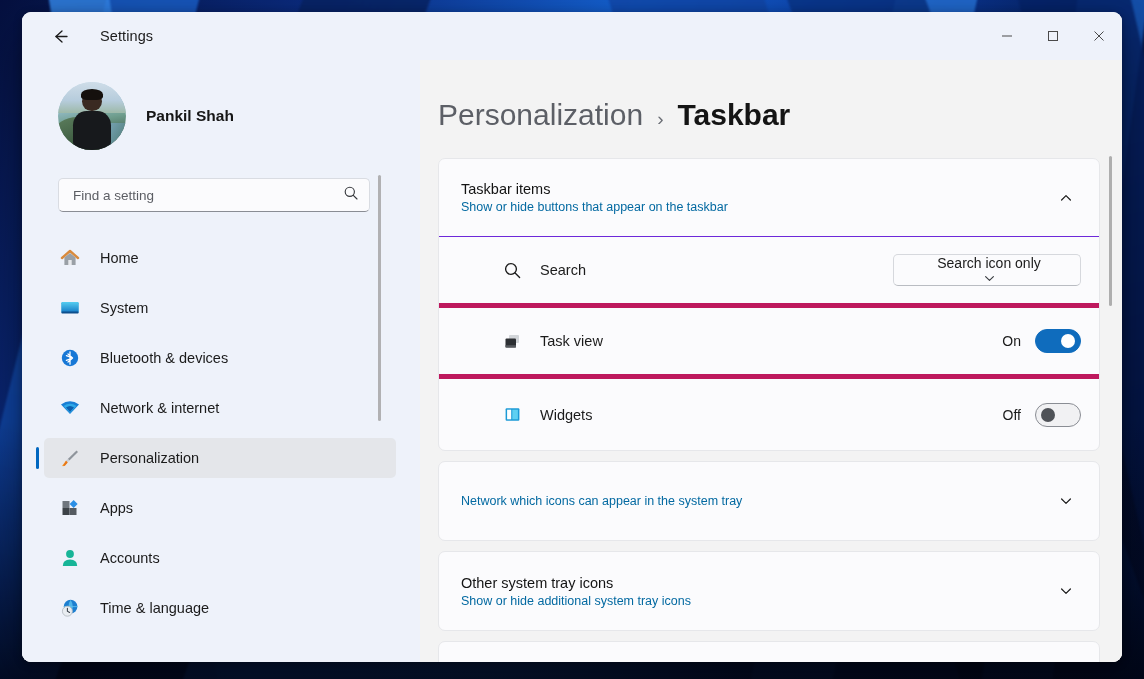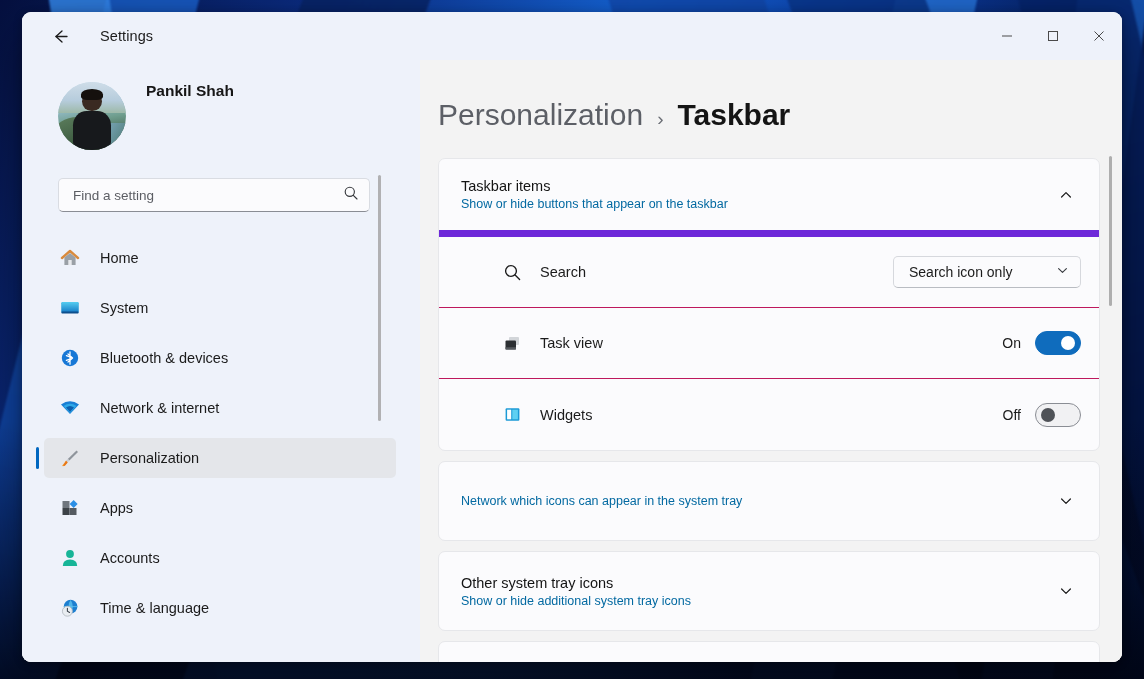--- a/index.html
+++ b/index.html
@@ -112,21 +112,21 @@
   #sidebar {
     width: 398px;
     flex: 0 0 398px;
     background: #eef2fa;
     position: relative;
     display: flex;
     flex-direction: column;
   }
   #account-block {
     display: flex;
-    align-items: flex-start;
+    align-items: center;
     padding: 22px 0 22px 36px;
   }
   #avatar {
     width: 68px; height: 68px;
     border-radius: 50%;
     overflow: hidden;
     flex: 0 0 68px;
     position: relative;
     background: linear-gradient(170deg, #cfe2ef 0%, #9fc4d8 30%, #6f9e8e 55%, #3f5f4c 80%, #24402f 100%);
   }
@@ -264,21 +264,21 @@
     margin-bottom: 10px;
     overflow: hidden;
   }
   .card-header {
     display: flex;
     align-items: center;
     padding: 18px 18px 18px 22px;
     cursor: pointer;
     min-height: 78px;
   }
-  .card-header.expanded { border-bottom: 7px solid #6d28d9; gap: 44px; }
+  .card-header.expanded { border-bottom: 1px solid #6d28d9; gap: 44px; }
   .ch-text { flex: 1 1 auto; }
   .ch-title {
     font-size: 14.5px;
     color: #141414;
     margin-bottom: 3px;
   }
   .ch-sub {
     font-size: 12.5px;
     color: #0369a1;
   }
@@ -286,21 +286,21 @@
     width: 30px; height: 30px;
     display: flex; align-items: center; justify-content: center;
     flex: 0 0 30px;
   }
 
   .setting-row {
     display: flex;
     align-items: center;
     height: 71px;
     padding: 0 18px 0 62px;
-    border-bottom: 1px solid #be185d;
+    border-bottom: 5px solid #be185d;
   }
   .setting-row:last-child { border-bottom: 0; }
   .row-icon {
     width: 22px; height: 22px;
     flex: 0 0 22px;
     margin-right: 17px;
     display: flex; align-items: center; justify-content: center;
   }
   .row-label {
     font-size: 14.5px;
@@ -342,20 +342,21 @@
     min-width: 188px;
     background: #fbfbfd;
     border: 1px solid #d6d8dd;
     border-bottom-color: #b9bcc2;
     border-radius: 5px;
     display: flex;
     align-items: center;
     justify-content: space-between;
     padding: 0 11px 0 15px;
     cursor: pointer;
+    flex-direction: column;
   }
   .dd-value { font-size: 14px; color: #1b1b1b; }
 
   #main-scrollbar {
     position: absolute;
     right: 10px;
     top: 96px;
     width: 3px;
     height: 150px;
     background: #a6a6a6;

